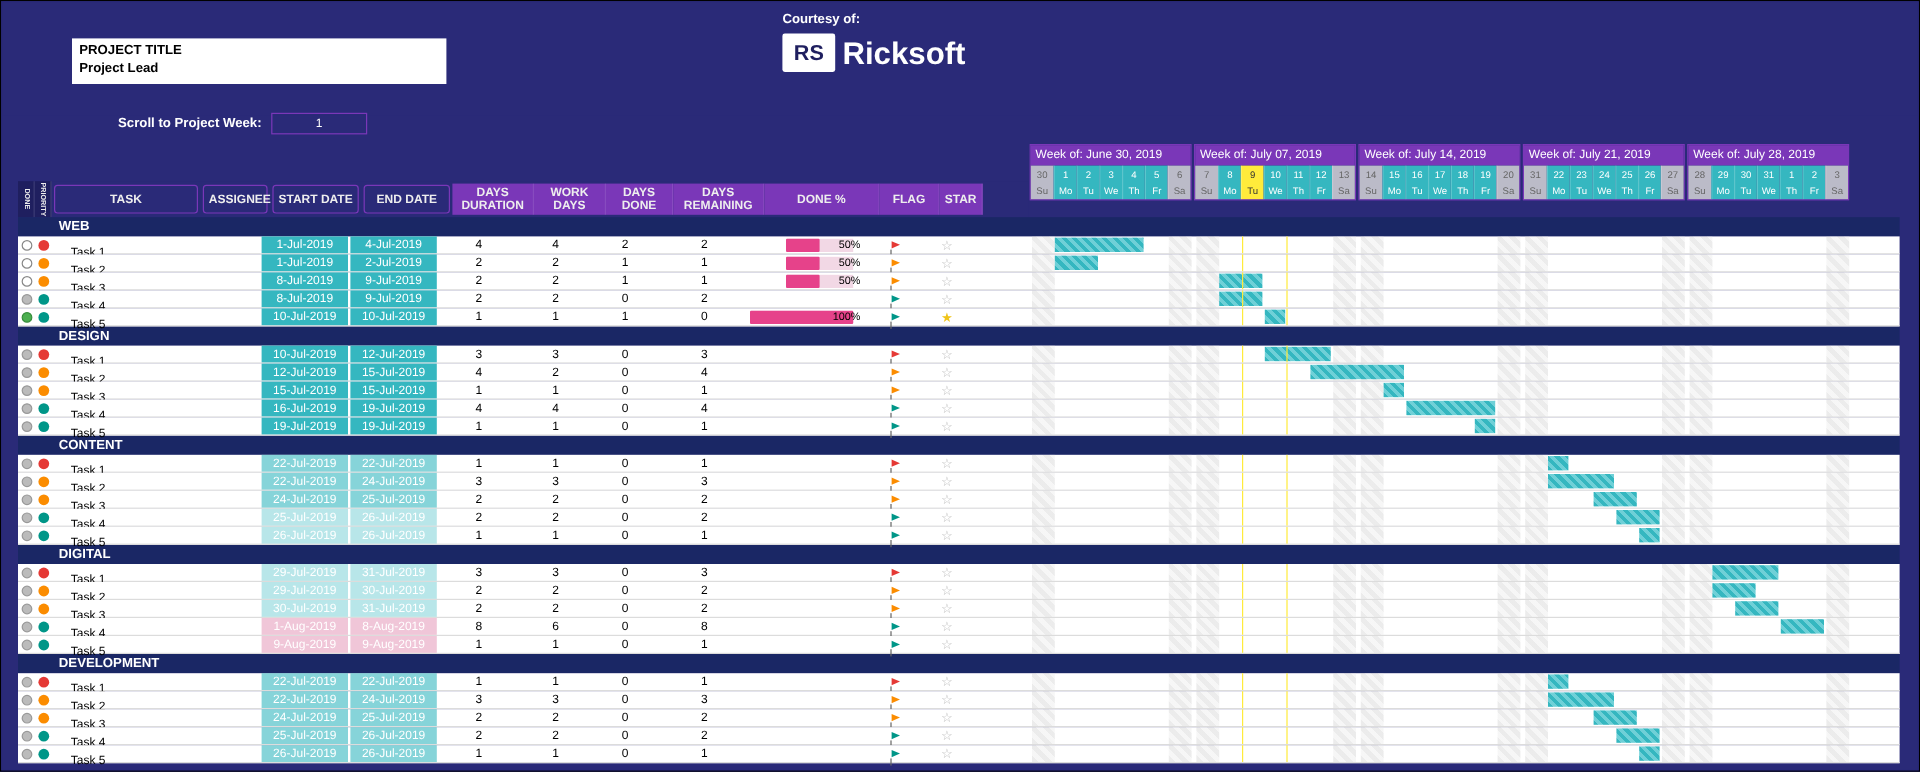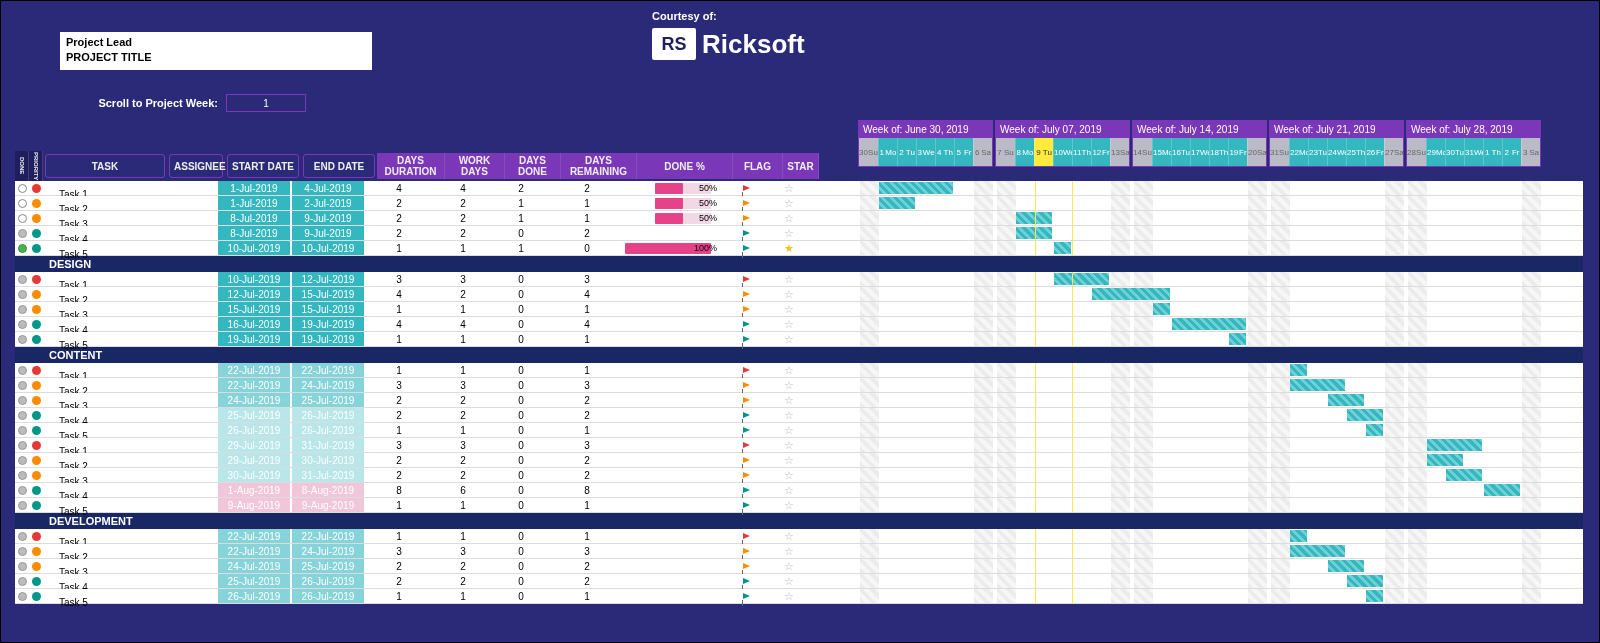--- a/index.html
+++ b/index.html
@@ -104,21 +104,21 @@
     font-size:10px;
     padding:3px 4px;
     white-space:nowrap;
   }
   .days{
     display:flex;
   }
   .daycell{
     width:19px;height:28px;
     border-left:1px solid rgba(255,255,255,0.2);
-    display:flex;flex-direction:row;align-items:center;justify-content:space-around;
+    display:flex;flex-direction:column;align-items:center;justify-content:space-around;
     font-size:8px;
     color:#b0b0c8;
   }
   .daycell.first{border-left:none;}
   .daycell.teal{background:var(--teal);color:#fff;}
   .daycell.grey{background:#bbbbc8;color:#666;}
   .daycell.hl{background:#ffeb3b;color:#333;}
   
   .cols{
     position:absolute;
@@ -261,22 +261,22 @@
     border-right:1px solid #ffeb3b;
     z-index:1;
   }
 </style>
 </head>
 <body>
 
 <div class="app">
   <div class="top">
     <div class="title-box">
+      <div>PROJECT TITLE</div>
       <div>Project Lead</div>
-      <div>PROJECT TITLE</div>
     </div>
     <div class="courtesy">Courtesy of:</div>
     <div class="logo">
       <span class="rs">RS</span>
       <span>Ricksoft</span>
     </div>
     <div class="meta">
       <div class="meta-row">
         <div class="meta-label">Scroll to Project Week:</div>
         <div class="meta-box">1</div>
@@ -462,20 +462,21 @@
     <div class="h purp" style="width:68px">DAYS DURATION</div>
     <div class="h purp" style="width:60px">WORK DAYS</div>
     <div class="h purp" style="width:56px">DAYS DONE</div>
     <div class="h purp" style="width:76px">DAYS REMAINING</div>
     <div class="h purp" style="width:96px">DONE %</div>
     <div class="h purp" style="width:50px">FLAG</div>
     <div class="h purp" style="width:36px">STAR</div>
   </div>
 
   <div class="body" id="body">
+      <div class="group">WEB</div>
       <div class="row">
         <div class="c done">
           <span class="circ"></span>
         </div>
         <div class="c prio">
           <span class="pri red"></span>
         </div>
         <div class="c name">Task 1</div>
         <div class="c assign"></div>
         <div class="c date">1-Jul-2019</div>
@@ -1035,20 +1036,21 @@
           <div class="wkndcol" style="left: 277px; width: 19px;"></div>
           <div class="wkndcol" style="left: 391px; width: 19px;"></div>
           <div class="wkndcol" style="left: 414px; width: 19px;"></div>
           <div class="wkndcol" style="left: 528px; width: 19px;"></div>
           <div class="wkndcol" style="left: 551px; width: 19px;"></div>
           <div class="wkndcol" style="left: 665px; width: 19px;"></div>
           <div class="todaycol" style="left: 178px; width: 38px;"></div>
           <div class="gcell" style="left: 509px; width: 17px;"></div>
         </div>
       </div>
+      <div class="group">DIGITAL</div>
       <div class="row">
         <div class="c done">
           <span class="circ filled-grey"></span>
         </div>
         <div class="c prio">
           <span class="pri red"></span>
         </div>
         <div class="c name">Task 1</div>
         <div class="c assign"></div>
         <div class="c date fade2">29-Jul-2019</div>

